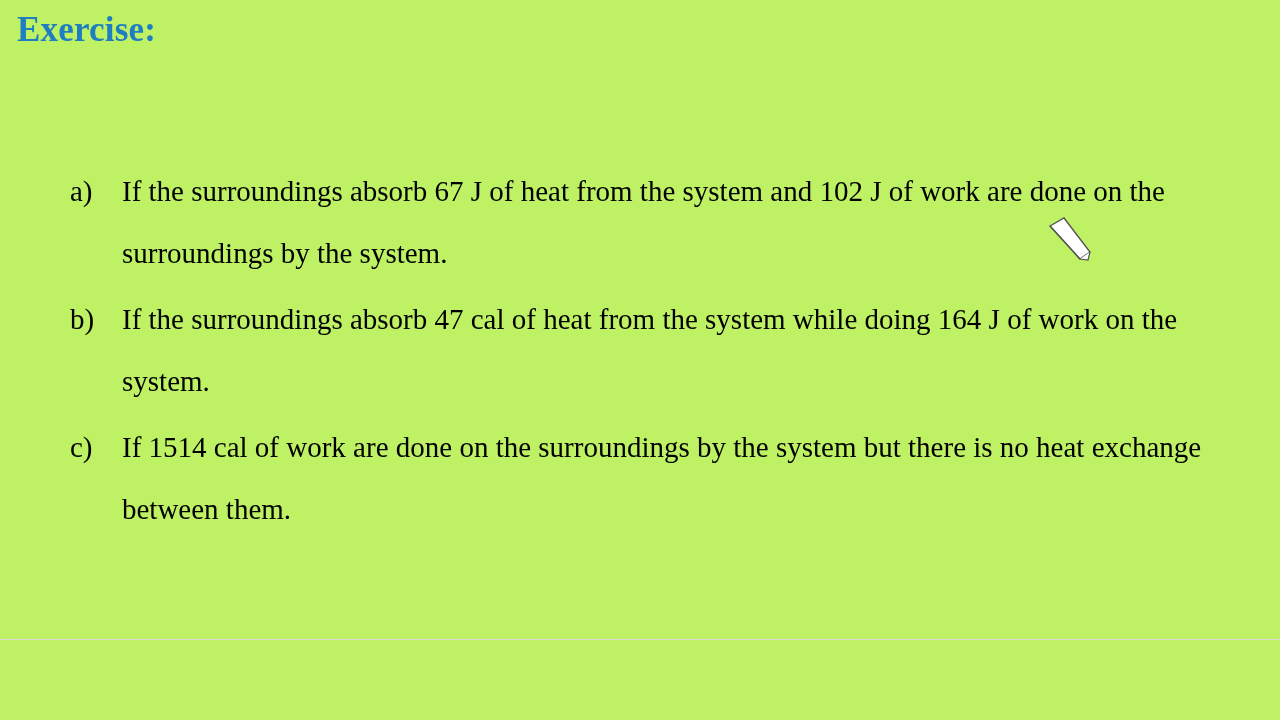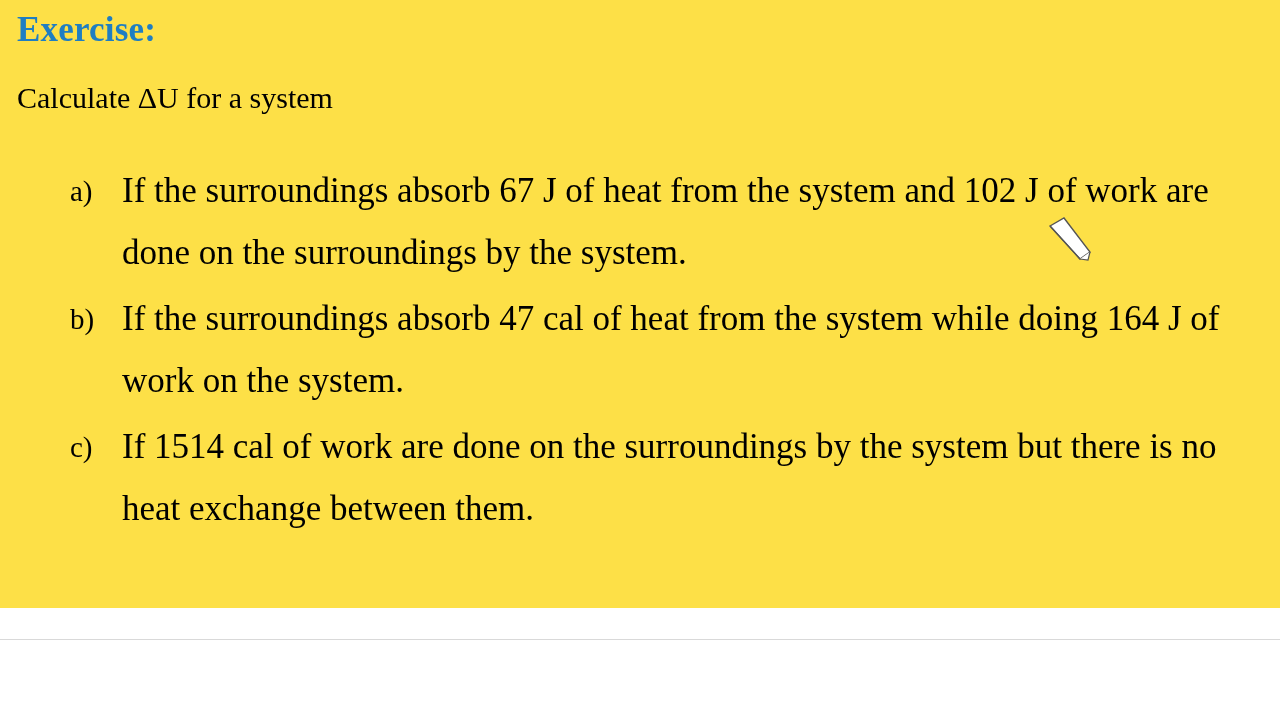--- a/index.html
+++ b/index.html
@@ -14,22 +14,22 @@
     font-family: "Liberation Serif", serif;
     color: #000000;
     position: relative;
   }
 
   .slide {
     position: absolute;
     left: 0;
     top: 0;
     width: 1280px;
-    height: 608px;
-    background: #fde047;
+    height: 720px;
+    background: #bef264;
     text-decoration: underline;
   }
 
   .heading {
     position: absolute;
     font-family: "Liberation Serif", serif;
     font-weight: bold;
     font-size: 35px;
     color: #1F7EC2;
     letter-spacing: 0.2px;
@@ -70,21 +70,21 @@
   .marker {
     flex: 0 0 auto;
     width: 52px;
     font-size: 29px;
     line-height: 62px;
     color: #000000;
   }
 
   .item-text {
     flex: 1 1 auto;
-    font-size: 35px;
+    font-size: 29px;
     line-height: 62px;
     color: #000000;
     text-align: left;
   }
 
   .divider {
     position: absolute;
     left: 0;
     top: 639px;
     width: 1280px;
@@ -101,21 +101,20 @@
     pointer-events: none;
   }
 </style>
 </head>
 <body>
 
 <div class="slide">
 
   <div class="heading" id="exercise-heading">Exercise:</div>
 
-  <div class="prompt-line">Calculate ΔU for a system</div>
 
   <div class="list">
 
     <div class="list-item">
       <span class="marker">a)</span>
       <span class="item-text">If the surroundings absorb 67 J of heat from the system and 102 J of work are done on the surroundings by the system.</span>
     </div>
 
     <div class="list-item">
       <span class="marker">b)</span>

